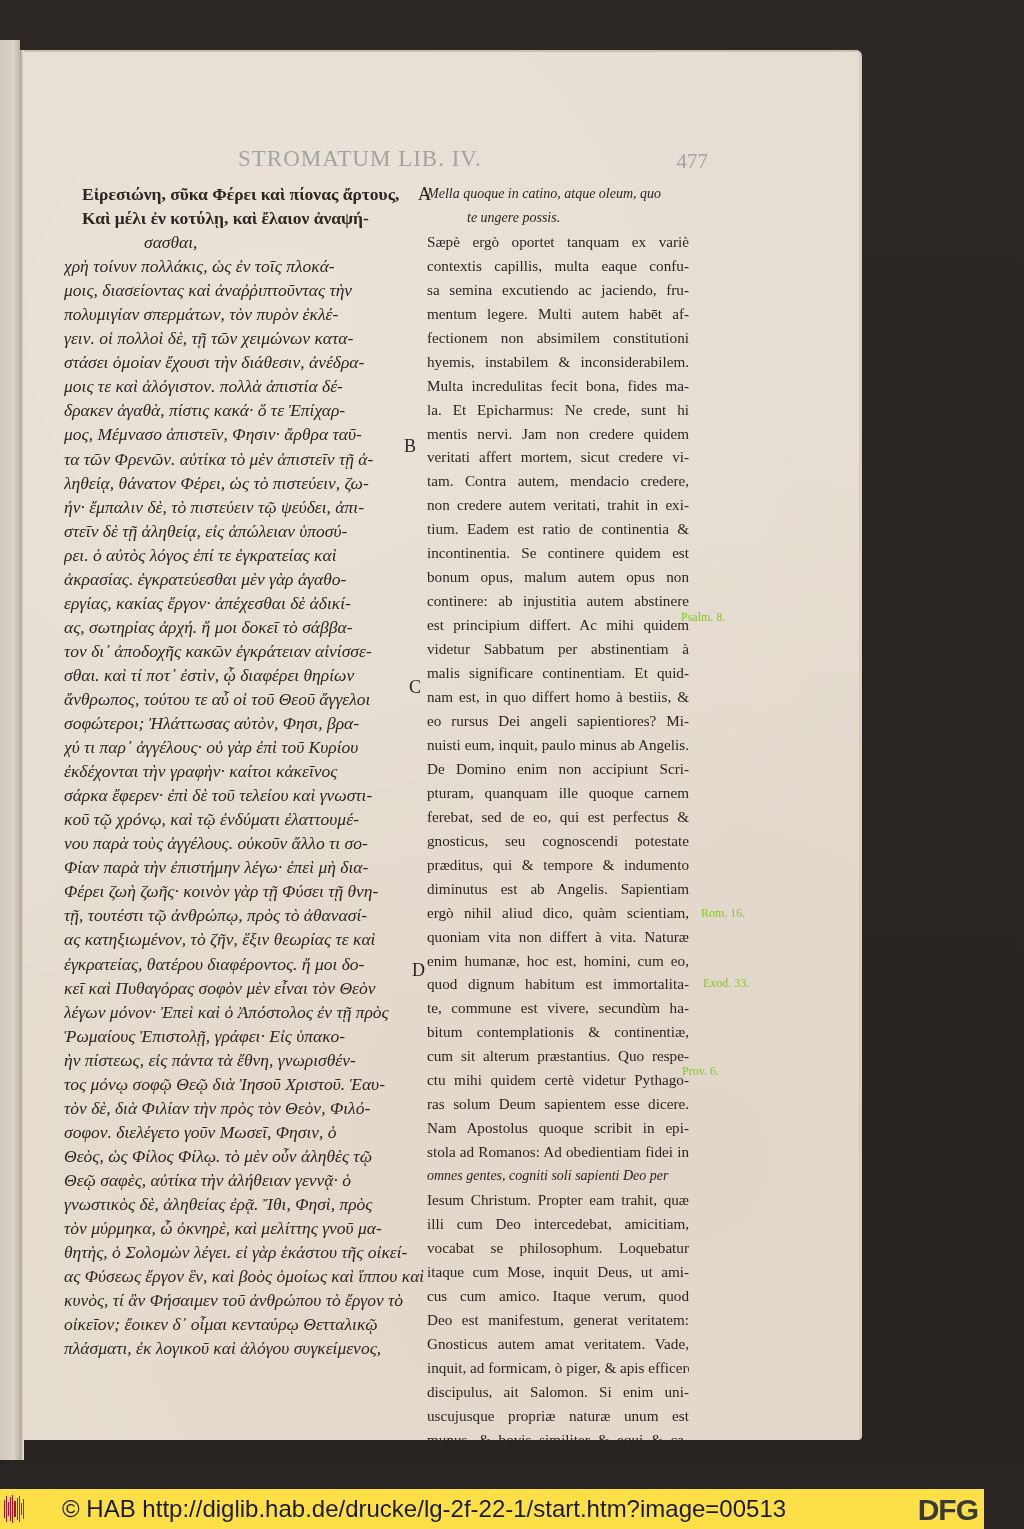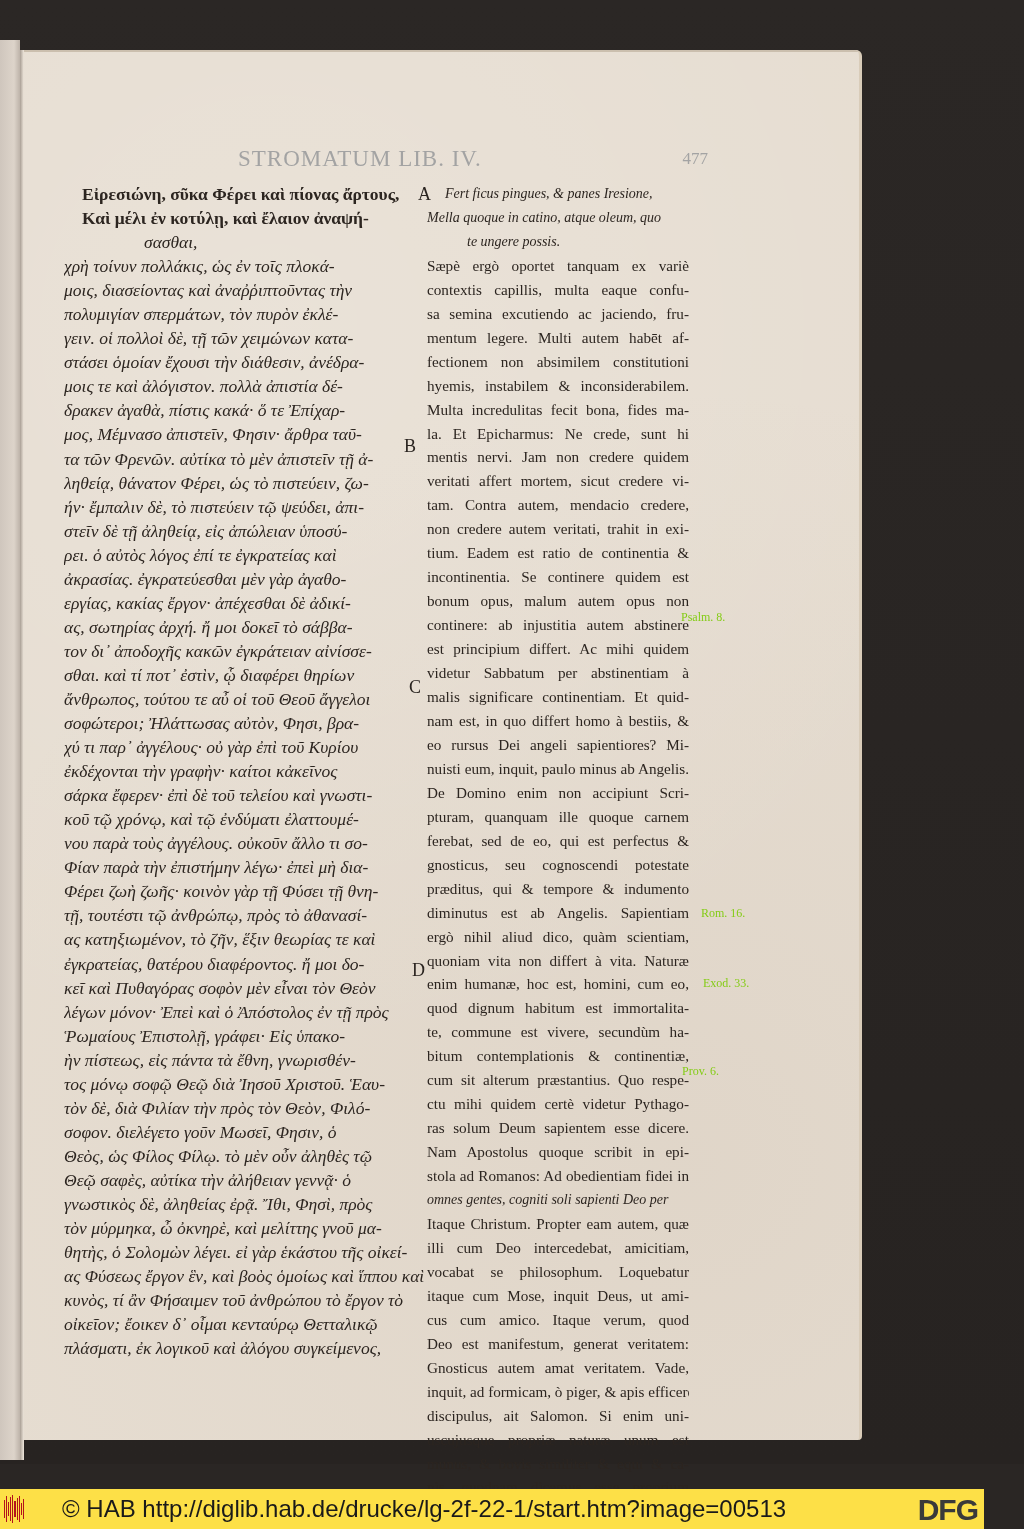--- a/index.html
+++ b/index.html
@@ -27,21 +27,21 @@
       radial-gradient(circle at 80% 80%, rgba(180,160,140,0.12), transparent 60%);
     box-shadow: 2px 2px 0 #cbbfae inset;
     border-right: 3px solid #d9ccb9;
     border-radius: 0 6px 4px 0;
   }
   .runhead {
     position: absolute; top: 146px; left: 238px; width: 470px;
     font-family: "Liberation Serif", serif; color: #a3a3a3;
   }
   .runhead .title { font-size: 23px; letter-spacing: 1px; }
-  .runhead .pageno { position: absolute; right: 0; top: 3px; font-size: 17px; }
+  .runhead .pageno { position: absolute; right: 0; top: 3px; font-size: 21px; }
   .col {
     position: absolute; font-family: "Liberation Serif", serif; color: #2c2520;
   }
   .greek { left: 64px; top: 182px; width: 370px; font-style: italic; font-size: 17.5px; line-height: 24.05px; }
   .greek .line { white-space: nowrap; overflow: hidden; text-overflow: clip; }
   .greek .verse { font-style: normal; font-weight: bold; }
   .greek .indent1 { padding-left: 18px; }
   .greek .indent2 { padding-left: 80px; }
   .latin { left: 427px; top: 182px; width: 262px; font-size: 15.2px; line-height: 23.95px; }
   .latin .line { white-space: nowrap; overflow: hidden; text-align: justify; text-align-last: justify; }
@@ -123,21 +123,20 @@
     <div class="line ">Θεῷ σαφὲς, αὐτίκα τὴν ἀλήθειαν γεννᾷ· ὁ</div>
     <div class="line ">γνωστικὸς δὲ, ἀληθείας ἐρᾷ. Ἴθι, Φησὶ, πρὸς</div>
     <div class="line ">τὸν μύρμηκα, ὦ ὀκνηρὲ, καὶ μελίττης γνοῦ μα-</div>
     <div class="line ">θητὴς, ὁ Σολομὼν λέγει. εἰ γὰρ ἑκάστου τῆς οἰκεί-</div>
     <div class="line ">ας Φύσεως ἔργον ἓν, καὶ βοὸς ὁμοίως καὶ ἵππου καὶ</div>
     <div class="line ">κυνὸς, τί ἂν Φήσαιμεν τοῦ ἀνθρώπου τὸ ἔργον τὸ</div>
     <div class="line ">οἰκεῖον; ἔοικεν δ᾽ οἶμαι κενταύρῳ Θετταλικῷ</div>
     <div class="line ">πλάσματι, ἐκ λογικοῦ καὶ ἀλόγου συγκείμενος,</div>
   </div>
 <div class="col latin" id="latin-col">
-    <div class="line it center">Fert ficus pingues, &amp; panes Iresione,</div>
     <div class="line it">Mella quoque in catino, atque oleum, quo</div>
     <div class="line it center2">te ungere possis.</div>
     <div class="line ">Sæpè ergò oportet tanquam ex variè</div>
     <div class="line ">contextis capillis, multa eaque confu-</div>
     <div class="line ">sa semina excutiendo ac jaciendo, fru-</div>
     <div class="line ">mentum legere.   Multi autem habēt af-</div>
     <div class="line ">fectionem non absimilem constitutioni</div>
     <div class="line ">hyemis, instabilem &amp; inconsiderabilem.</div>
     <div class="line ">Multa incredulitas fecit bona, fides ma-</div>
     <div class="line ">la.   Et Epicharmus: Ne crede, sunt hi</div>
@@ -166,21 +165,21 @@
     <div class="line ">enim humanæ, hoc est, homini, cum eo,</div>
     <div class="line ">quod dignum habitum est immortalita-</div>
     <div class="line ">te, commune est vivere, secundùm ha-</div>
     <div class="line ">bitum contemplationis &amp; continentiæ,</div>
     <div class="line ">cum sit alterum præstantius. Quo respe-</div>
     <div class="line ">ctu mihi quidem certè videtur Pythago-</div>
     <div class="line ">ras solum Deum sapientem esse dicere.</div>
     <div class="line ">Nam Apostolus quoque scribit in epi-</div>
     <div class="line ">stola ad Romanos: Ad obedientiam fidei in</div>
     <div class="line it">omnes gentes, cogniti soli sapienti Deo per</div>
-    <div class="line ">Itaque Christum. Propter eam autem, quæ</div>
+    <div class="line ">Iesum Christum. Propter eam trahit, quæ</div>
     <div class="line ">illi cum Deo intercedebat, amicitiam,</div>
     <div class="line ">vocabat se philosophum. Loquebatur</div>
     <div class="line ">itaque cum Mose, inquit Deus, ut ami-</div>
     <div class="line ">cus cum amico.   Itaque verum, quod</div>
     <div class="line ">Deo est manifestum, generat veritatem:</div>
     <div class="line ">Gnosticus autem amat veritatem. Vade,</div>
     <div class="line ">inquit, ad formicam, ò piger, &amp; apis efficere</div>
     <div class="line ">discipulus, ait Salomon.   Si enim uni-</div>
     <div class="line ">uscujusque propriæ naturæ unum est</div>
     <div class="line ">munus, &amp; bovis similiter &amp; equi &amp; ca-</div>

